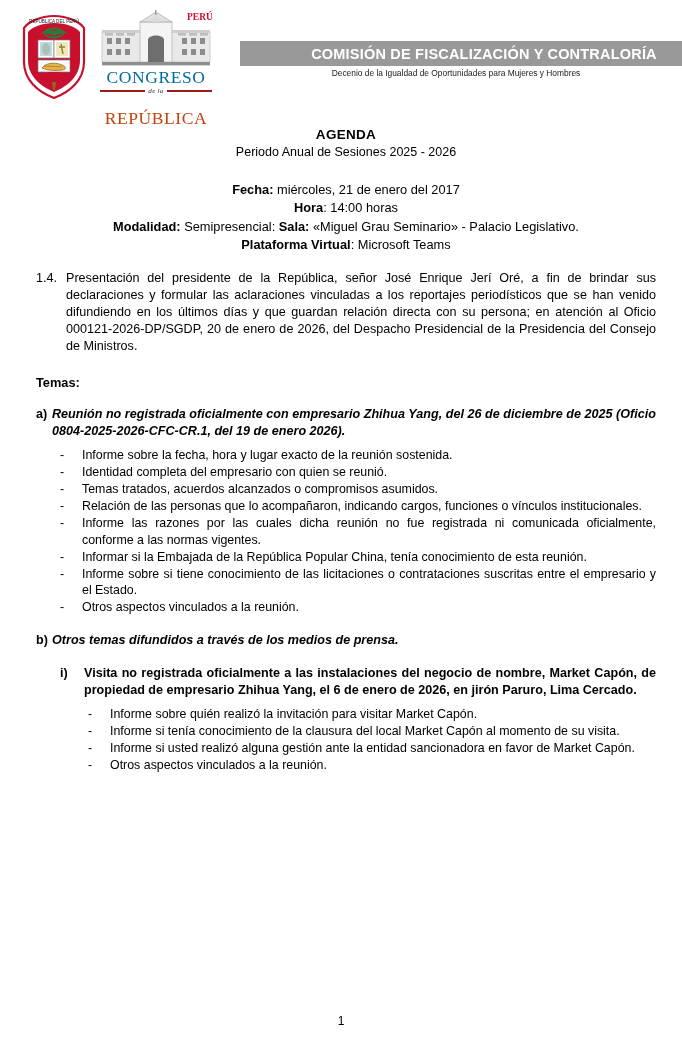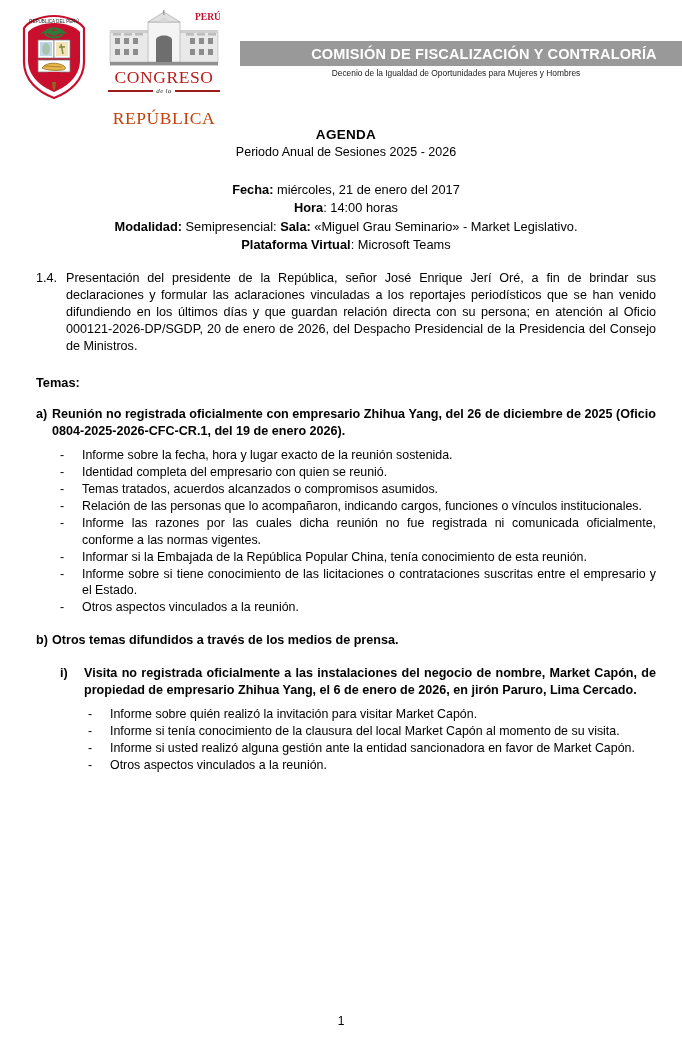--- a/index.html
+++ b/index.html
@@ -20,34 +20,34 @@
   .header {
     position: relative;
     height: 112px;
   }
   .logo-block {
     position: absolute;
     left: 18px;
     top: 10px;
     display: flex;
     align-items: flex-start;
-    gap: 18px;
+    gap: 10px;
   }
   .coat-arms { width: 72px; height: 92px; display: block; }
   .congress-building { width: 112px; height: 58px; display: block; }
   .congress-words {
     width: 112px;
     text-align: center;
     font-family: "Liberation Serif", serif;
     line-height: 1;
   }
   .cw-congreso {
     font-size: 17.5px;
     letter-spacing: 0.6px;
-    color: #b91c1c;
+    color: #0369a1;
     display: block;
     margin-top: 1px;
   }
   .cw-dela-row {
     display: flex;
     align-items: center;
     gap: 3px;
     margin: 1px 0 15px 0;
   }
   .cw-rule { flex: 1; height: 1.6px; background: #9c1b1b; }
@@ -158,21 +158,21 @@
   }
 
   .lettered {
     margin-top: 16px;
     display: flex;
     font-size: 12.6px;
     line-height: 1.37;
     font-weight: bold;
   }
   .lettered .mark { width: 16px; flex: 0 0 16px; }
-  .lettered .body { flex: 1; text-align: justify; }
+  .lettered .body { flex: 1; text-align: justify; font-style: italic; }
 
   .roman {
     margin-top: 16px;
     display: flex;
     font-size: 12.6px;
     line-height: 1.37;
     font-weight: bold;
     padding-left: 24px;
   }
   .roman .mark { width: 24px; flex: 0 0 24px; }
@@ -293,21 +293,21 @@
 <div class="page">
 
   <div class="title-block">
     <span class="t-agenda">AGENDA</span>
     <span class="t-periodo">Periodo Anual de Sesiones 2025 - 2026</span>
   </div>
 
   <div class="meta-block">
     <span class="row"><b>Fecha:</b><span> miércoles, 21 de enero del 2017</span></span>
     <span class="row"><b>Hora</b><span>: 14:00 horas</span></span>
-    <span class="row"><b>Modalidad:</b><span> Semipresencial: </span><b>Sala:</b><span> «Miguel Grau Seminario» - Market Legislativo.</span></span>
+    <span class="row"><b>Modalidad:</b><span> Semipresencial: </span><b>Sala:</b><span> «Miguel Grau Seminario» - Palacio Legislativo.</span></span>
     <span class="row"><b>Plataforma Virtual</b><span>: Microsoft Teams</span></span>
   </div>
 
 
   <div class="numbered">
     <span class="num">1.4.</span>
     <span class="body">Presentación del presidente de la República, señor José Enrique Jerí Oré, a fin de brindar sus declaraciones y formular las aclaraciones vinculadas a los reportajes periodísticos que se han venido difundiendo en los últimos días y que guardan relación directa con su persona; en atención al Oficio 000121-2026-DP/SGDP, 20 de enero de 2026, del Despacho Presidencial de la Presidencia del Consejo de Ministros.</span>
   </div>
 
   <div class="temas-label">Temas:</div>

